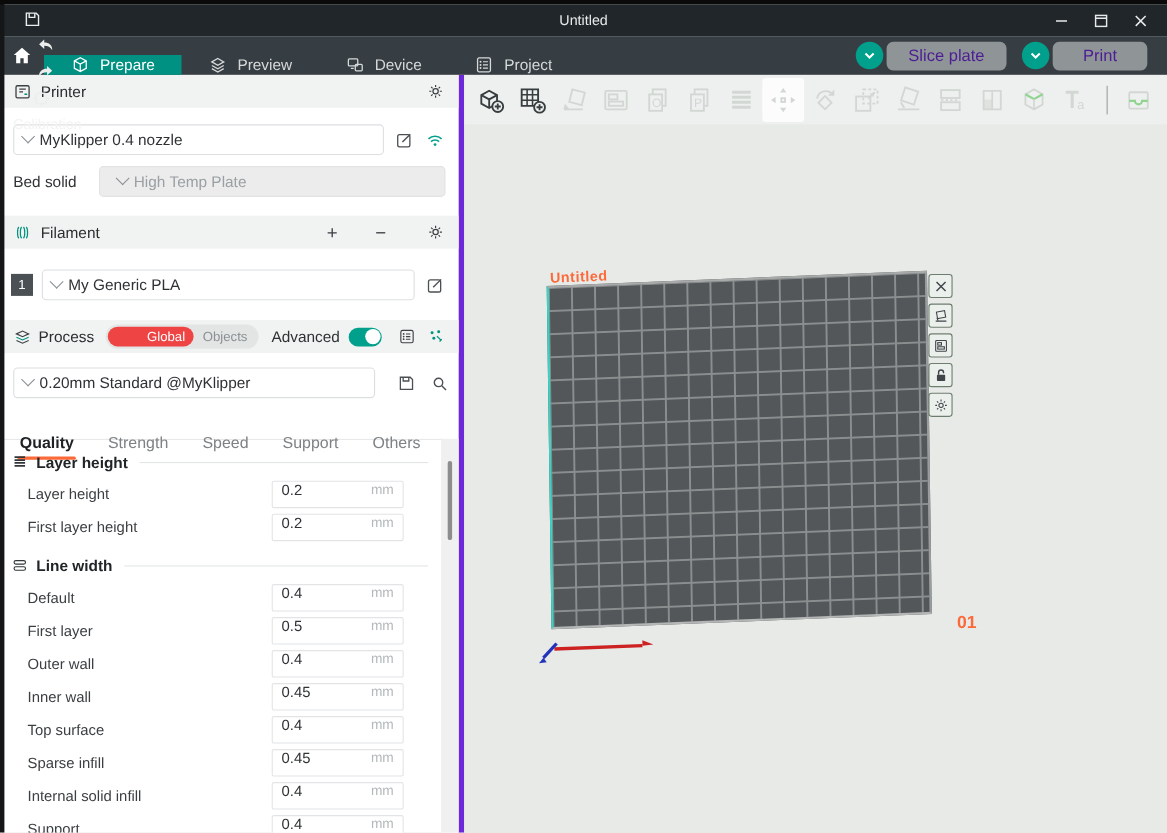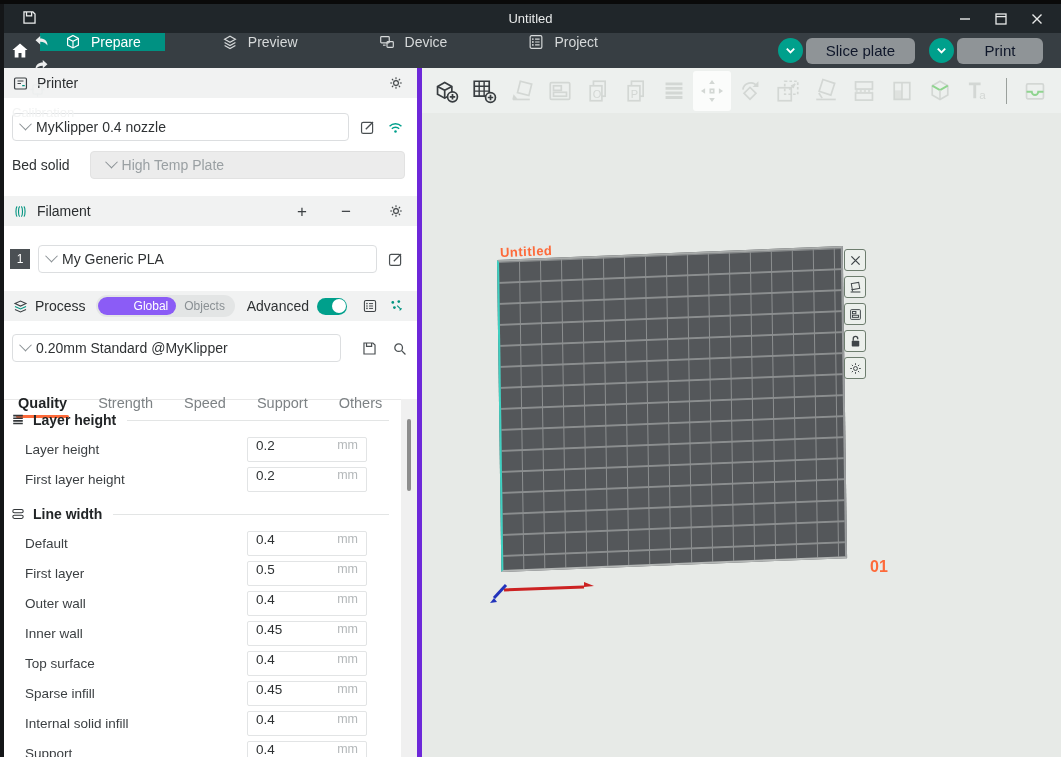--- a/index.html
+++ b/index.html
@@ -31,21 +31,21 @@
   .home-btn svg { width:20px; height:20px; }
   .nav-tab { display:flex; align-items:center; gap:9px; padding:0 24px; color:#d6d9da; font-size:14px; cursor:pointer; }
   .nav-tab svg { width:18px; height:18px; }
   .nav-tab.active { background:#009182; color:#fff; }
   .action-btns { margin-left:auto; display:flex; align-items:center; gap:14px; padding-right:18px; }
   .split-btn { display:flex; align-items:center; cursor:pointer; }
   .split-chevron { width:25px; height:25px; border-radius:50%; background:#00a08c; color:#fff;
                    display:flex; align-items:center; justify-content:center; margin-right:3px; }
   .split-chevron svg { width:13px; height:13px; }
   .split-pill { height:26px; min-width:96px; padding:0 20px; border-radius:6px; background:#8f9497;
-                color:#0f172a; font-size:15px; display:flex; align-items:center; justify-content:center; }
+                color:#4c1d95; font-size:15px; display:flex; align-items:center; justify-content:center; }
 
   
   .main { position:absolute; left:0; top:68px; width:1061px; height:689px; display:flex; }
 
   
   .sidebar { width:422px; height:689px; background:#fff; border-right:5px solid #6d28d9;
              position:relative; overflow:hidden; }
   .sec-head { height:30px; background:#f1f2f2; display:flex; align-items:center; padding:0 12px; gap:8px; }
   .sec-head .ttl { font-size:14px; color:#2b2e30; }
   .sec-head svg { width:17px; height:17px; }
@@ -66,21 +66,21 @@
           transform:rotate(45deg) translate(-1px,-1px); flex:none; margin-top:-4px; }
   .mini-ic { width:20px; height:20px; display:inline-flex; align-items:center; justify-content:center; cursor:pointer; color:#4a4f52; flex:none; }
   .mini-ic svg { width:17px; height:17px; }
   .mini-ic.teal { color:#00a08c; }
   .lbl { font-size:14px; color:#2f3234; }
   .slot-badge { width:20px; height:20px; background:#4b5054; color:#fff; font-size:12px;
                 display:flex; align-items:center; justify-content:center; flex:none; cursor:pointer; }
 
   .scope-pill { background:#e3e5e5; border-radius:11px; height:22px; display:flex; align-items:center; padding:2px; cursor:pointer; }
   .scope-opt { height:18px; padding:0 8px; border-radius:9px; font-size:12px; color:#8a9094; display:flex; align-items:center; }
-  .scope-opt.sel { background:#8b5cf6; color:#fff;padding-left:36px; }
+  .scope-opt.sel { background:#ef4444; color:#fff;padding-left:36px; }
   .toggle { width:30px; height:17px; border-radius:9px; background:#00a08c; position:relative; cursor:pointer; flex:none; }
   .toggle::after { content:""; position:absolute; right:1.5px; top:1.5px; width:14px; height:14px; border-radius:50%; background:#fff; }
 
   .proc-tabs { display:flex; align-items:center; padding:0 16px; gap:27px; height:33px; margin-top:4px; }
   .ptab { font-size:14.5px; color:#7d8285; cursor:pointer; padding:6px 2px; position:relative;margin-top:40px; }
   .ptab.active { color:#1f2224; font-weight:bold; }
   .ptab.active::after { content:""; position:absolute; left:0; right:0; bottom:-1px; height:3px;
                         background:#fd6a3a; border-radius:2px; }
   .tab-divider { height:1px; background:#e8e8e8; }
 
@@ -194,21 +194,21 @@
       </span>
   </div>
 </div>
 
 <div class="tabbar">
   <div class="home-btn">
       <svg viewBox="0 0 20 20">
         <path d="M10 2.5l7.5 6.5h-2.2v7.5h-3.8v-4.5H8.5v4.5H4.7V9H2.5z" fill="currentColor"></path>
       </svg>
     </div>
-  <div id="nav-tabs" style="display:flex;align-items:flex-start;gap:32px;">
+  <div id="nav-tabs" style="display:flex;align-items:flex-end;">
       <div class="nav-tab active">
         <span style="display:inline-flex;">
           <svg viewBox="0 0 20 20">
             <path d="M10 2.8l6 3.2v7.4l-6 3.2-6-3.2V6z" fill="none" stroke="currentColor" stroke-width="1.3"></path>
             <path d="M4 6l6 3.2L16 6M10 9.2v7.2" fill="none" stroke="currentColor" stroke-width="1.3"></path>
           </svg>
         </span>
         <span>Prepare</span>
       </div>
       <div class="nav-tab">

